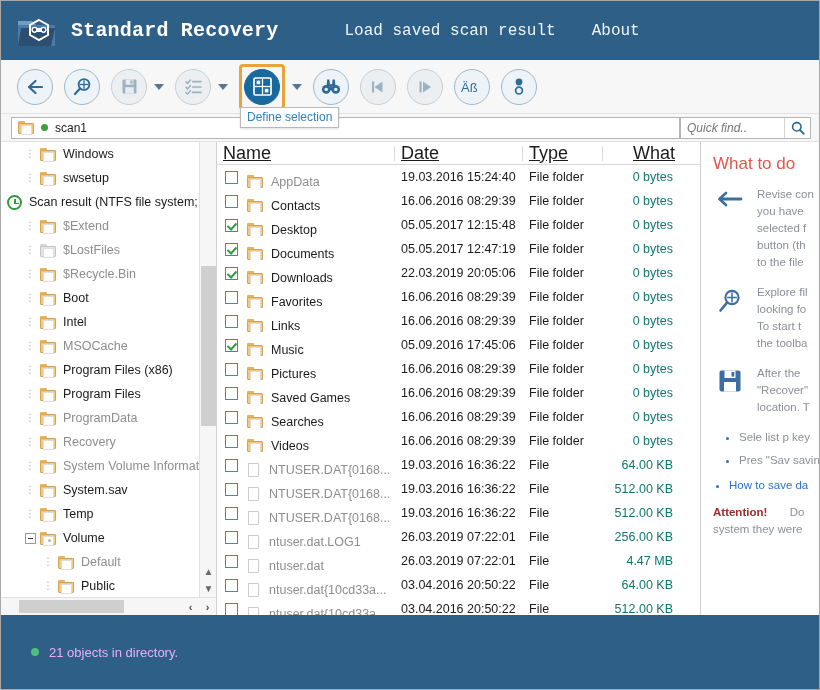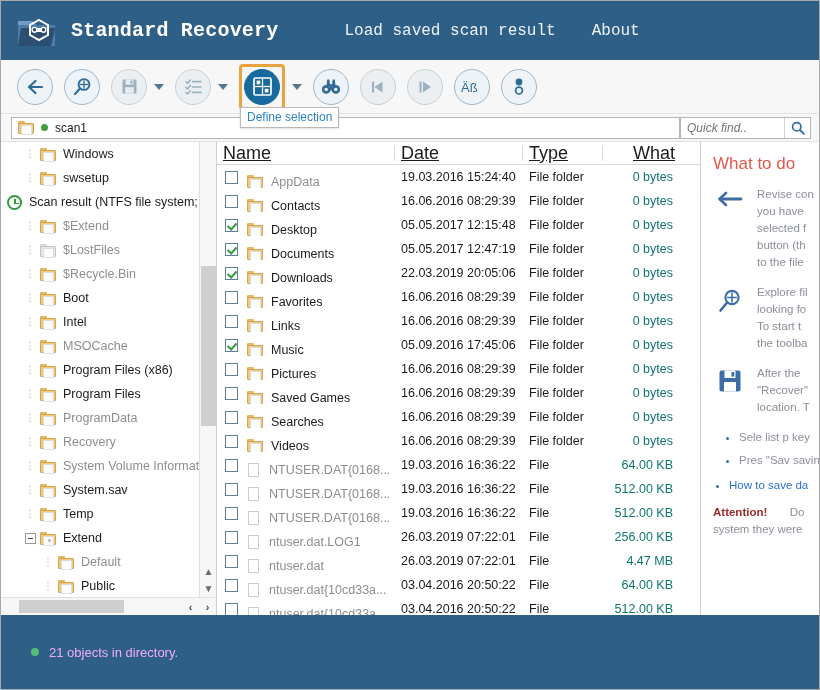--- a/index.html
+++ b/index.html
@@ -595,21 +595,21 @@
             </span>
             <span class="tree-label dark">Temp</span>
           </div>
           <div class="tree-item">
             <span class="indent" style="width:18px"></span>
             <span class="expander"></span>
             <span class="fico dot">
               <i class="tab"></i>
               <i class="body"></i>
             </span>
-            <span class="tree-label dark">Extend</span>
+            <span class="tree-label dark">Volume</span>
           </div>
           <div class="tree-item">
             <span class="indent" style="width:36px"></span>
             <span class="dots">⋮</span>
             <span class="fico">
               <i class="tab"></i>
               <i class="body"></i>
             </span>
             <span class="tree-label dim">Default</span>
           </div>

